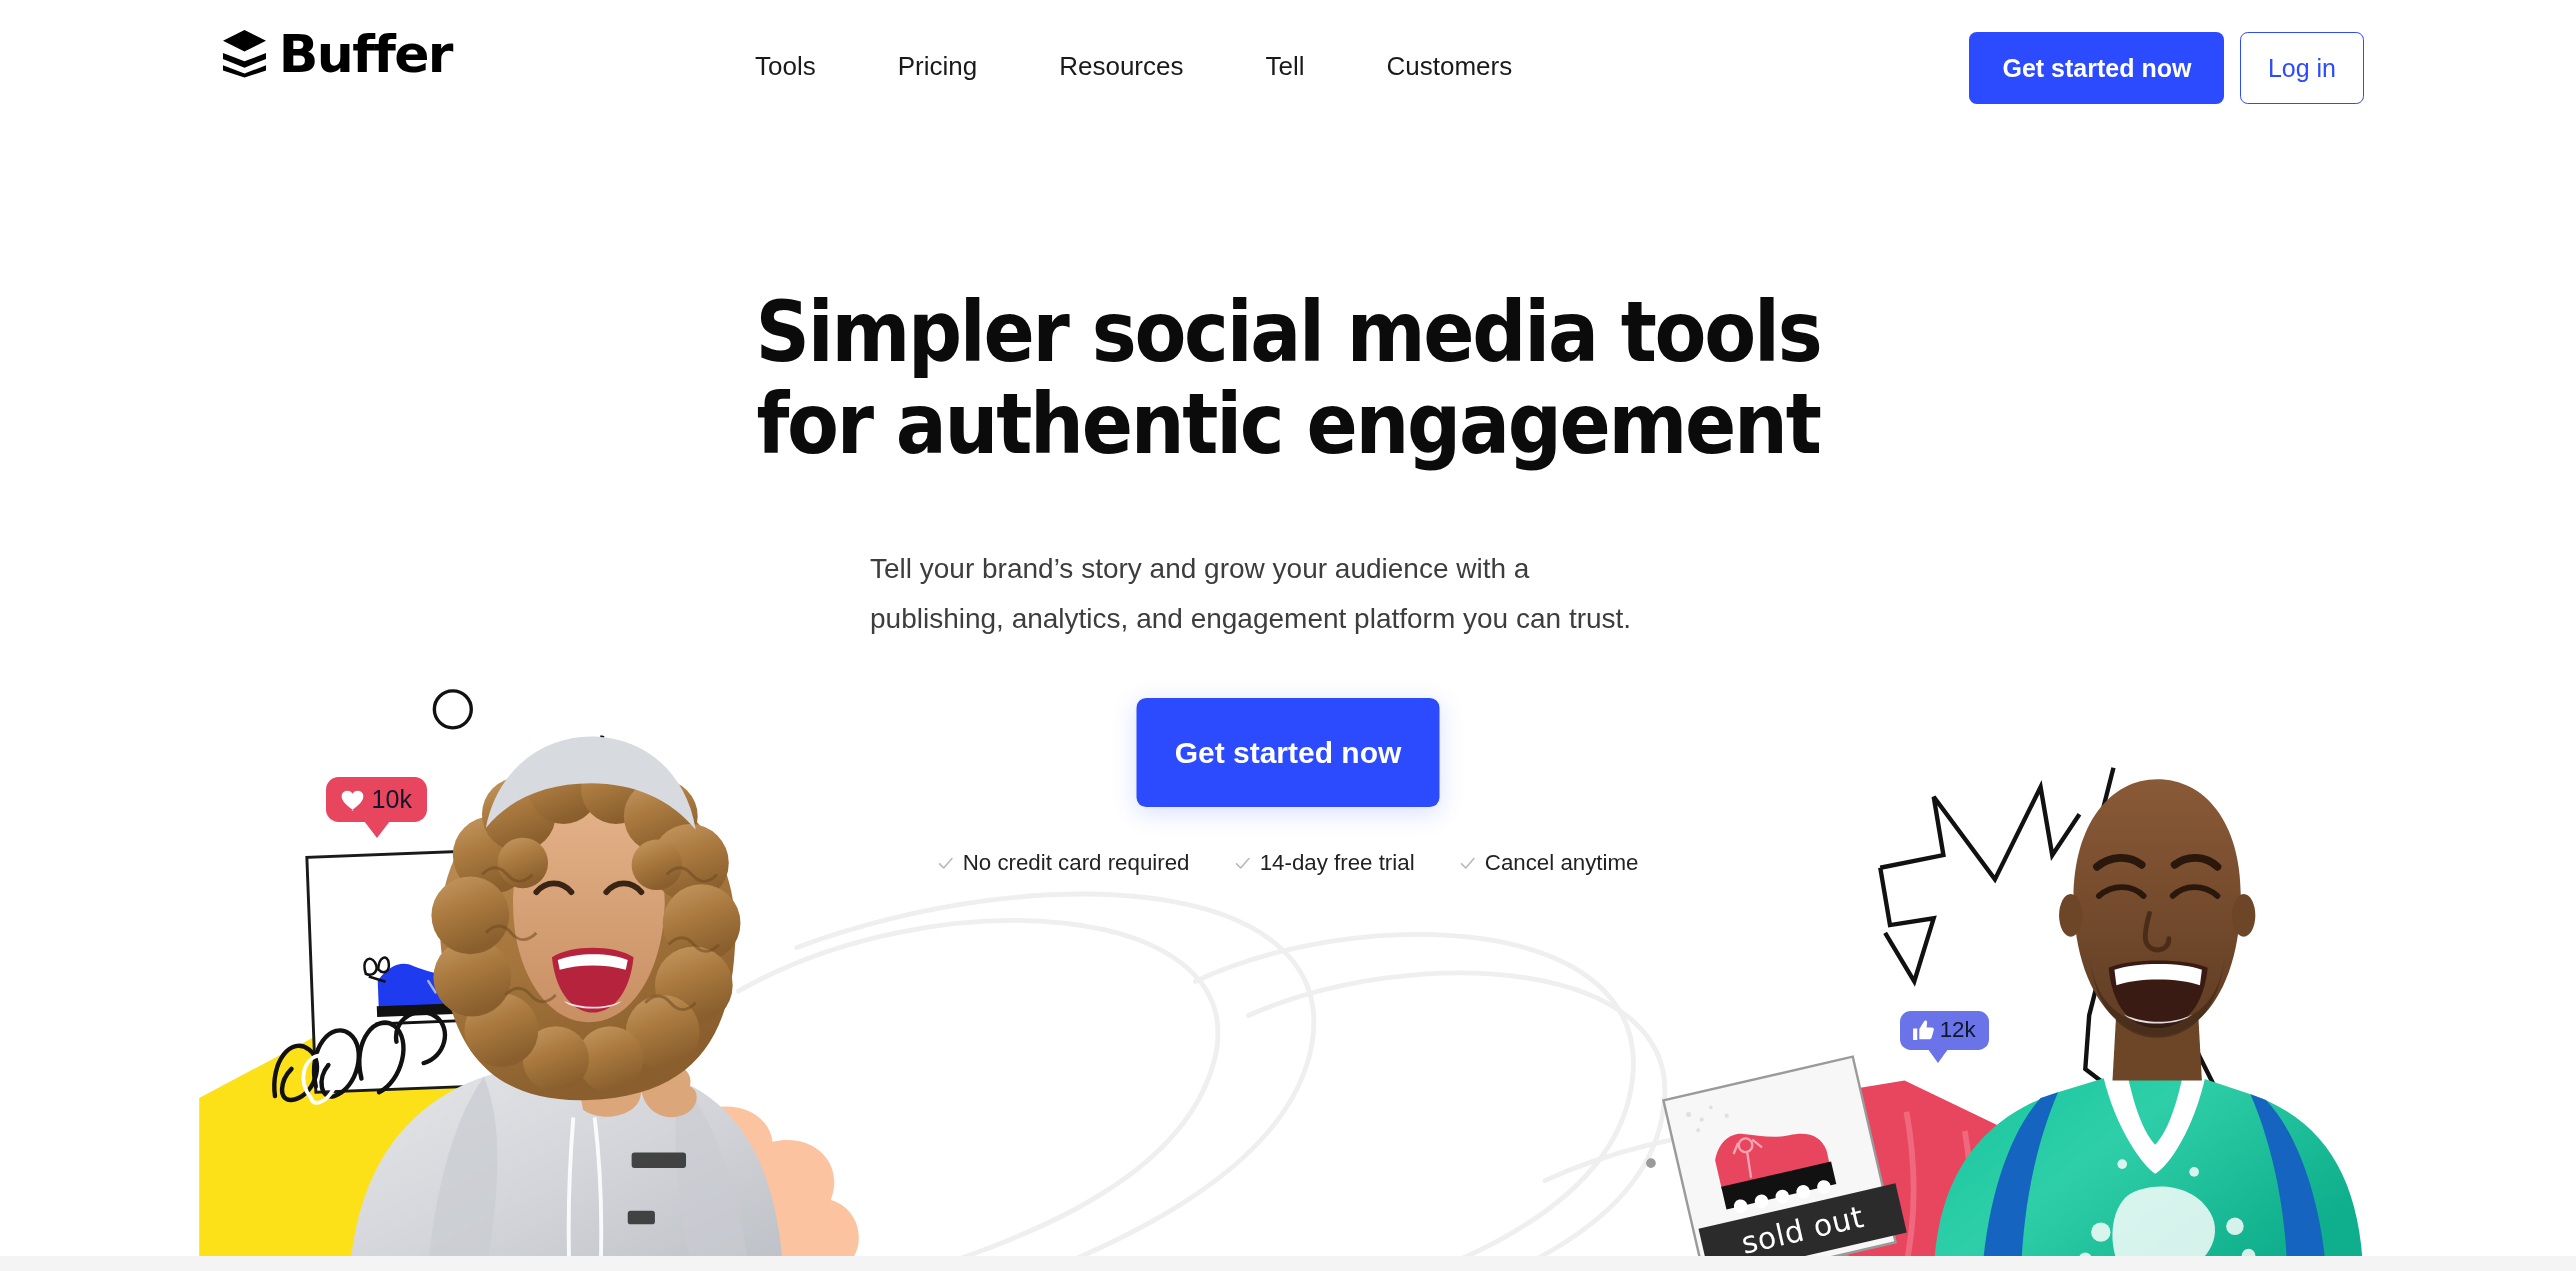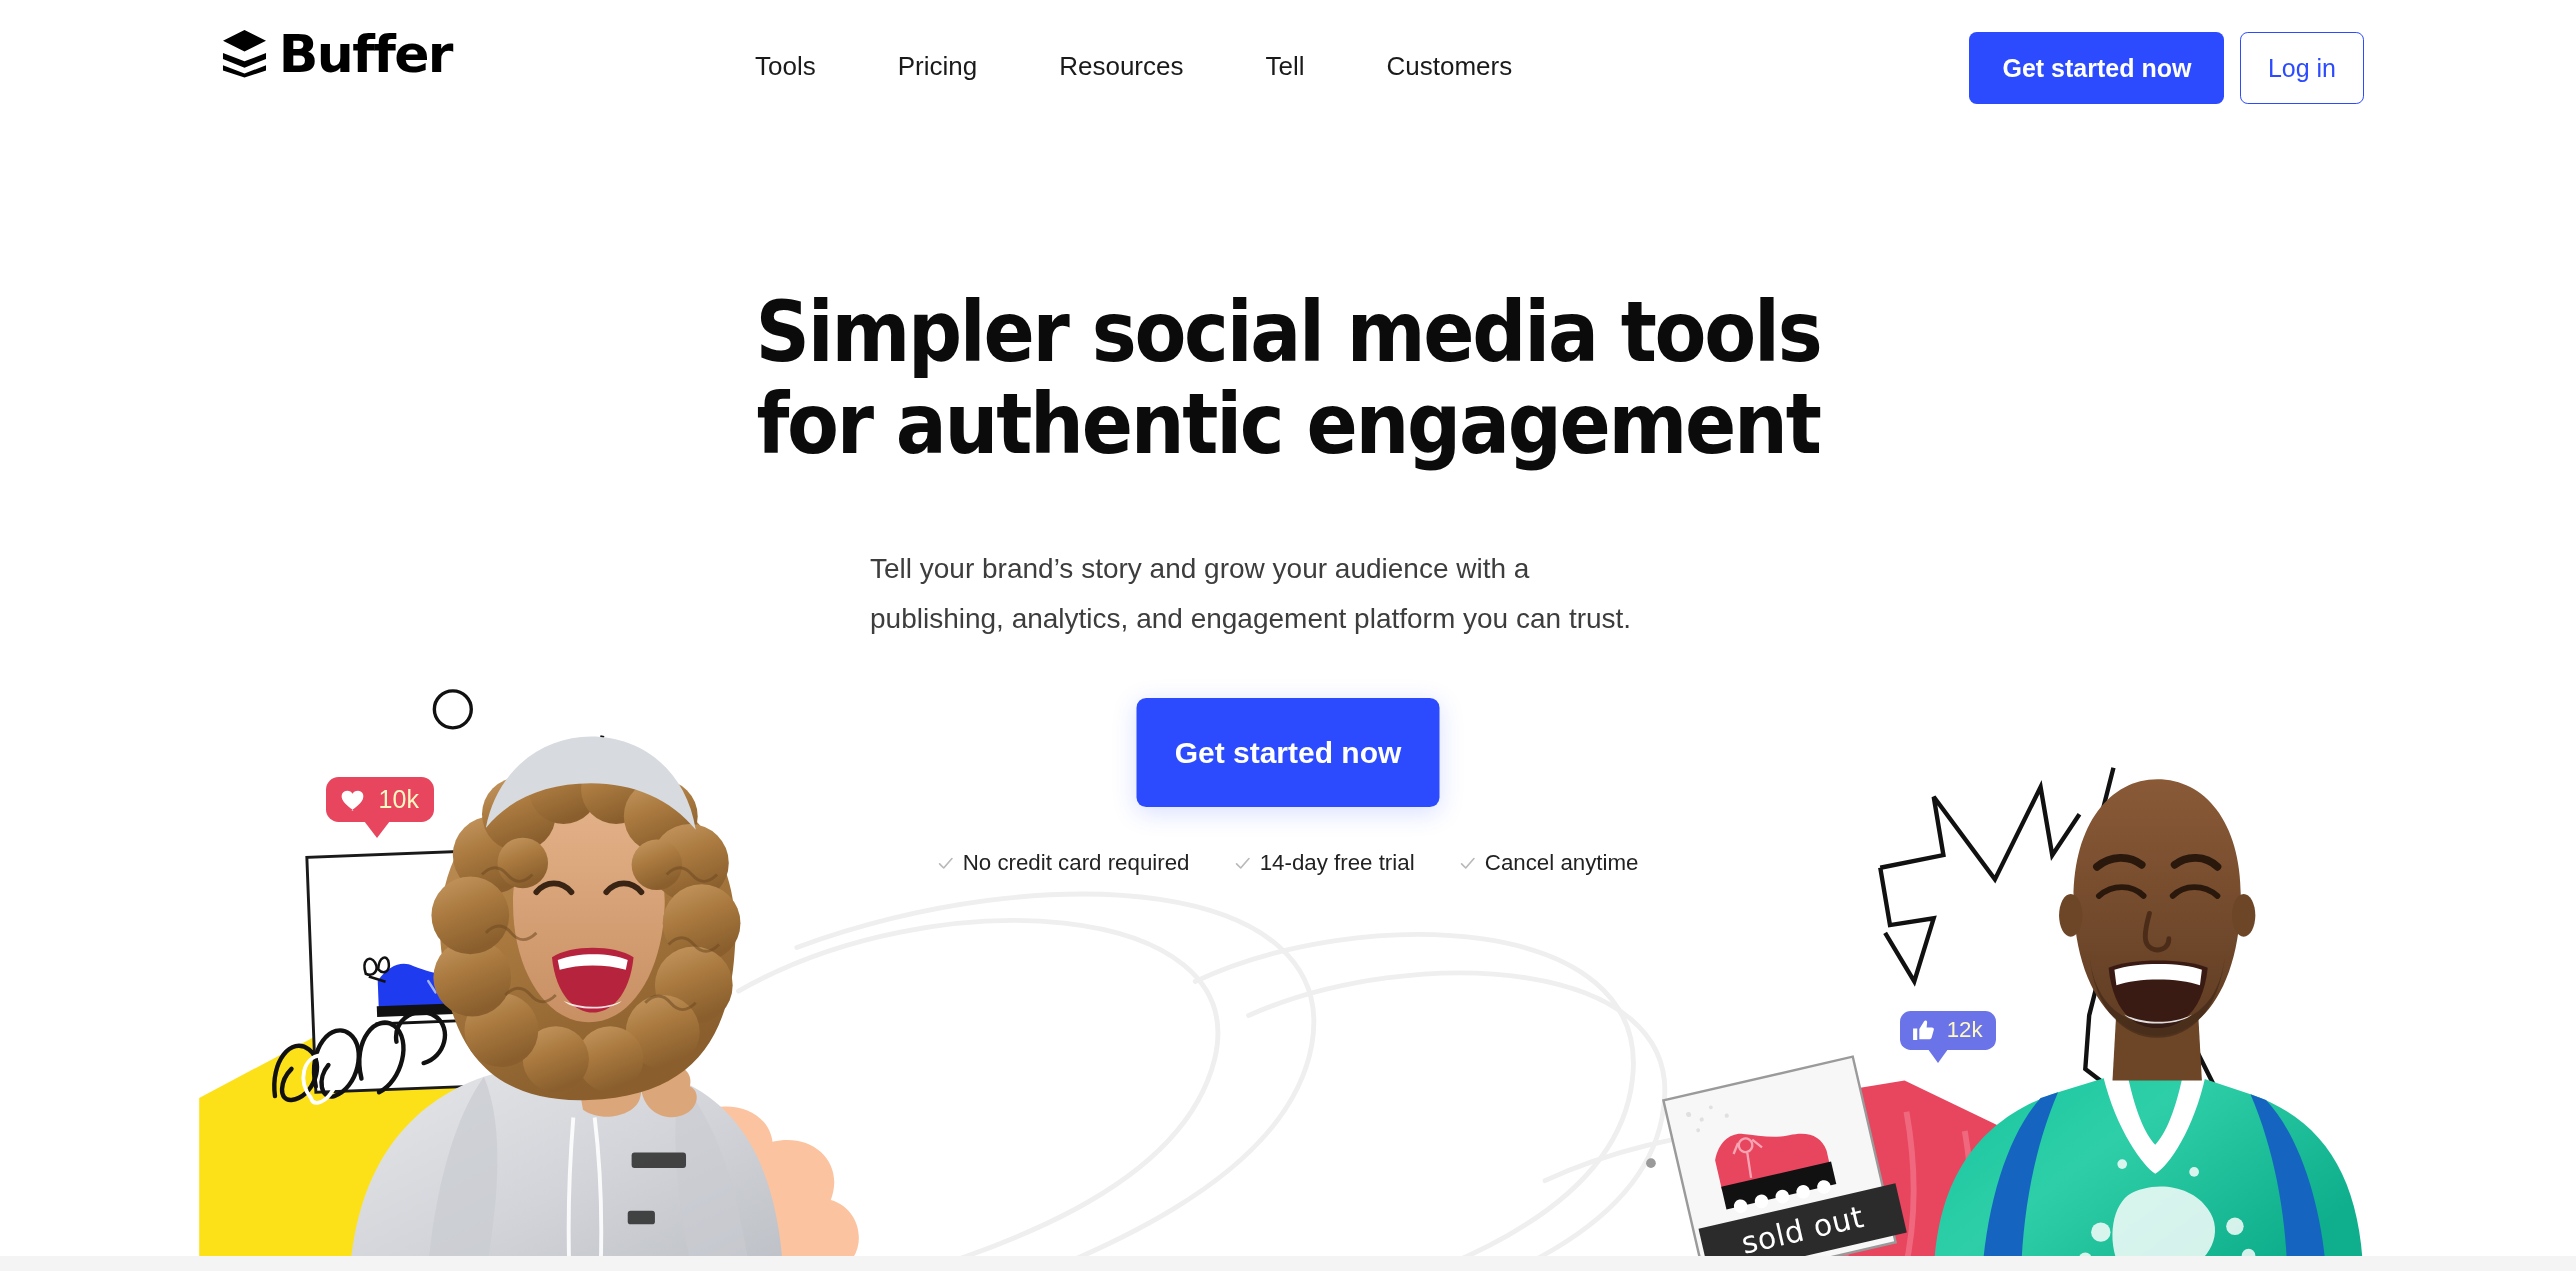--- a/index.html
+++ b/index.html
@@ -207,24 +207,24 @@
     background: #f4f4f5;
     z-index: 70;
   }
 
   
   .badge {
     position: absolute;
     z-index: 30;
     display: flex;
     align-items: center;
-    gap: 11px;
+    gap: 4px;
     padding: 7.8px 15.5px 7.8px 12.6px;
     border-radius: 12.6px;
-    color: #fef9c3;
+    color: #0f172a;
     font-size: 25px;
     font-weight: 400;
     line-height: 1;
   }
   .badge .tail {
     position: absolute;
     bottom: -16.5px;
     left: 35px;
     width: 0; height: 0;
     border-left: 16.5px solid transparent;

